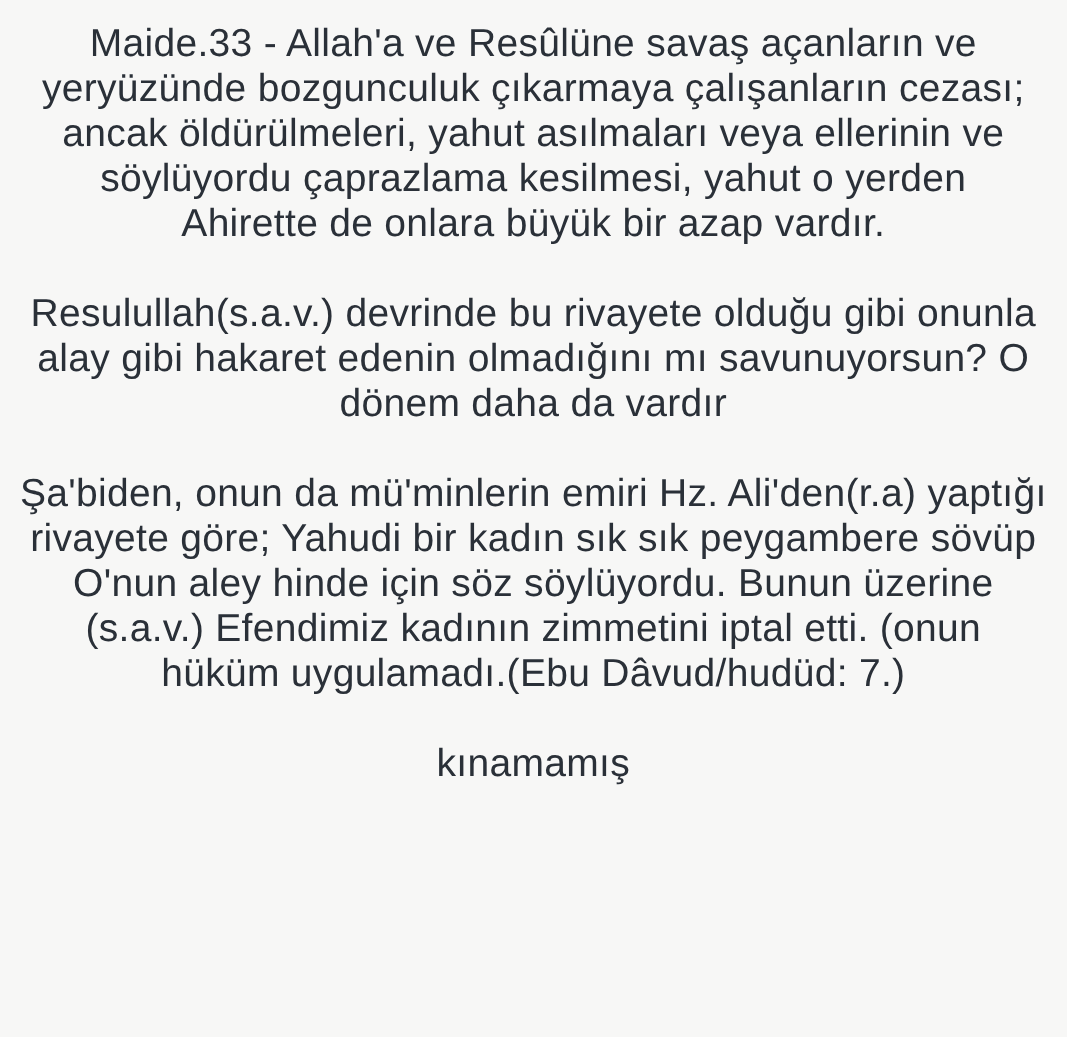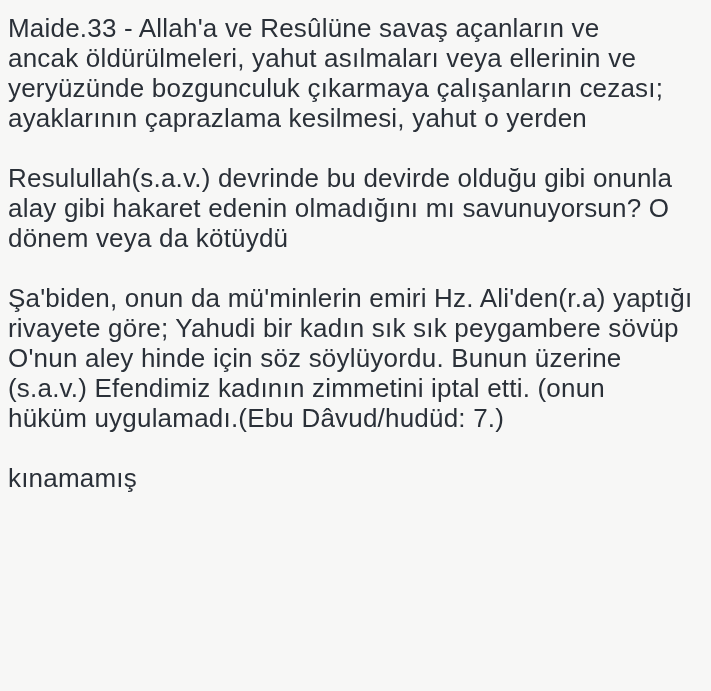--- a/index.html
+++ b/index.html
@@ -24,38 +24,40 @@
     margin: 0;
   }
   .paragraph + .paragraph {
     margin-top: 30px;
   }
   .line {
     font-size: 26px;
     line-height: 30px;
     letter-spacing: 0.2px;
     white-space: nowrap;
+    text-align: center;
   }
 </style>
 </head>
 <body>
 
 <div class="page">
 
   <div class="paragraph">
     <div class="line">Maide.33 - Allah'a ve Resûlüne savaş açanların ve</div>
+    <div class="line">yeryüzünde bozgunculuk çıkarmaya çalışanların cezası;</div>
     <div class="line">ancak öldürülmeleri, yahut asılmaları veya ellerinin ve</div>
-    <div class="line">yeryüzünde bozgunculuk çıkarmaya çalışanların cezası;</div>
-    <div class="line">ayaklarının çaprazlama kesilmesi, yahut o yerden</div>
+    <div class="line">söylüyordu çaprazlama kesilmesi, yahut o yerden</div>
+    <div class="line">Ahirette de onlara büyük bir azap vardır.</div>
   </div>
 
   <div class="paragraph">
-    <div class="line">Resulullah(s.a.v.) devrinde bu devirde olduğu gibi onunla</div>
+    <div class="line">Resulullah(s.a.v.) devrinde bu rivayete olduğu gibi onunla</div>
     <div class="line">alay gibi hakaret edenin olmadığını mı savunuyorsun? O</div>
-    <div class="line">dönem veya da kötüydü</div>
+    <div class="line">dönem daha da vardır</div>
   </div>
 
   <div class="paragraph">
     <div class="line">Şa'biden, onun da mü'minlerin emiri Hz. Ali'den(r.a) yaptığı</div>
     <div class="line">rivayete göre; Yahudi bir kadın sık sık peygambere sövüp</div>
     <div class="line">O'nun aley hinde için söz söylüyordu. Bunun üzerine</div>
     <div class="line">(s.a.v.) Efendimiz kadının zimmetini iptal etti. (onun</div>
     <div class="line">hüküm uygulamadı.(Ebu Dâvud/hudüd: 7.)</div>
   </div>
 

